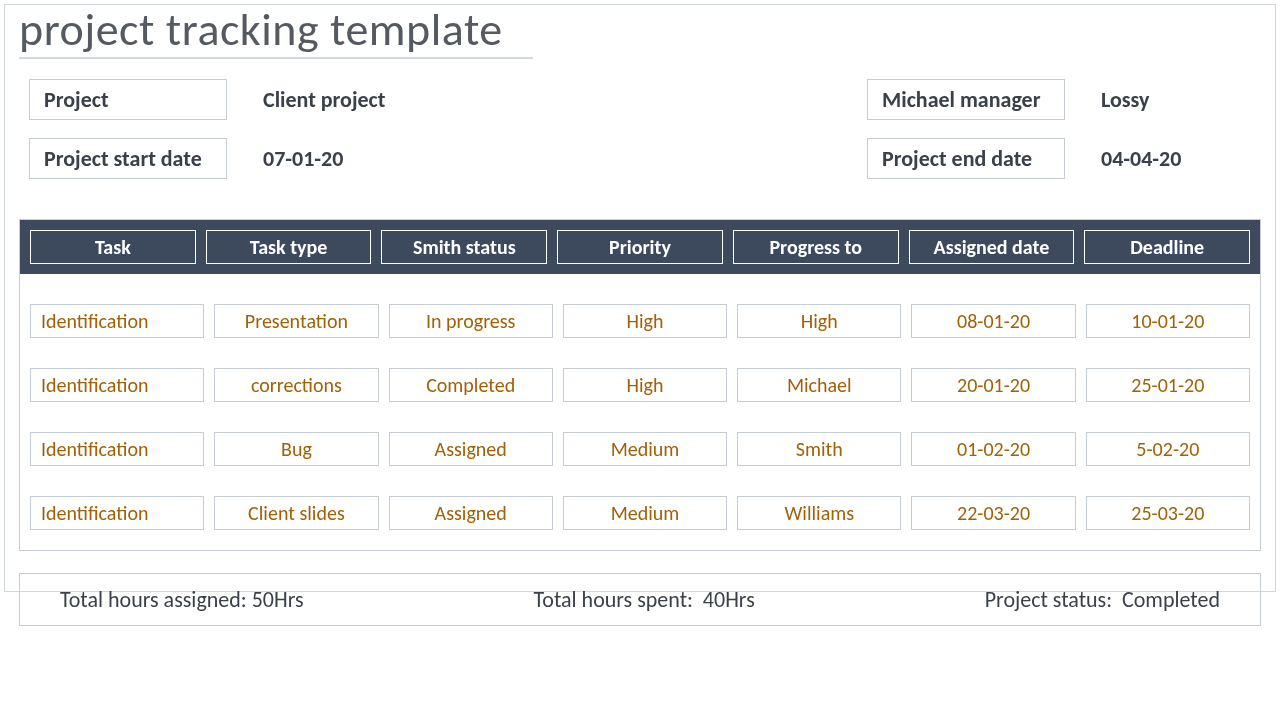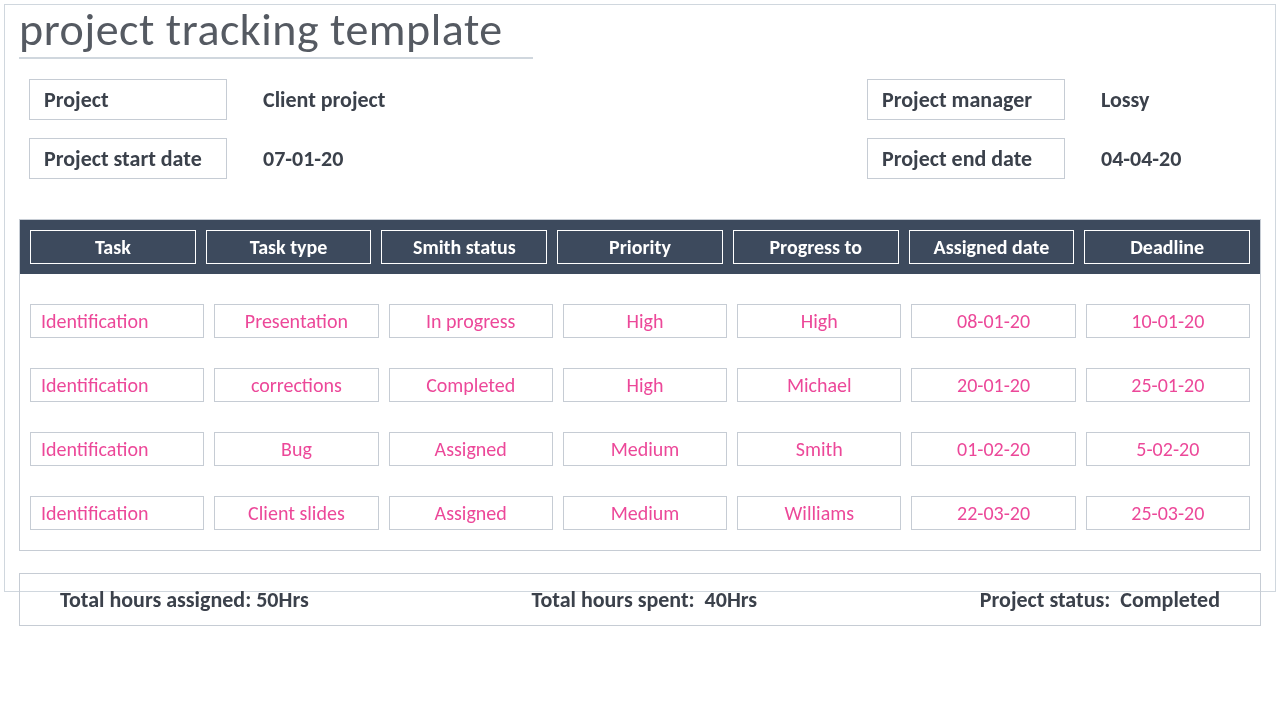--- a/index.html
+++ b/index.html
@@ -85,50 +85,50 @@
     gap: 30px;
     padding: 30px 10px 10px 10px;
   }
   .tr {
     display: flex;
     gap: 10px;
   }
   .td {
     flex: 1;
     border: 1px solid #c6ccd4;
-    color: #ec4899;
+    color: #a16207;
     font-size: 20px;
     text-align: center;
     padding: 4px 0;
   }
   .td.left { text-align: left; padding-left: 10px; }
   .footer {
     margin-top: 22px;
     border: 1px solid #c6ccd4;
     padding: 12px 40px;
     display: flex;
     justify-content: space-between;
-    font-weight: 700;
+    font-weight: 400;
     font-size: 22px;
     color: #3b414b;
   }
 </style>
 </head>
 <body>
 
 <div class="frame">
 
   <div class="title">project tracking template</div>
 
   <div class="meta-block">
     <div class="meta-row">
       <div class="meta-label">Project</div>
       <div class="meta-value">Client project</div>
       <div class="meta-right">
-        <div class="meta-label">Project manager</div>
+        <div class="meta-label">Michael manager</div>
         <div class="meta-value">Lossy</div>
       </div>
     </div>
     <div class="meta-row">
       <div class="meta-label">Project start date</div>
       <div class="meta-value">07-01-20</div>
       <div class="meta-right">
         <div class="meta-label">Project end date</div>
         <div class="meta-value">04-04-20</div>
       </div>

